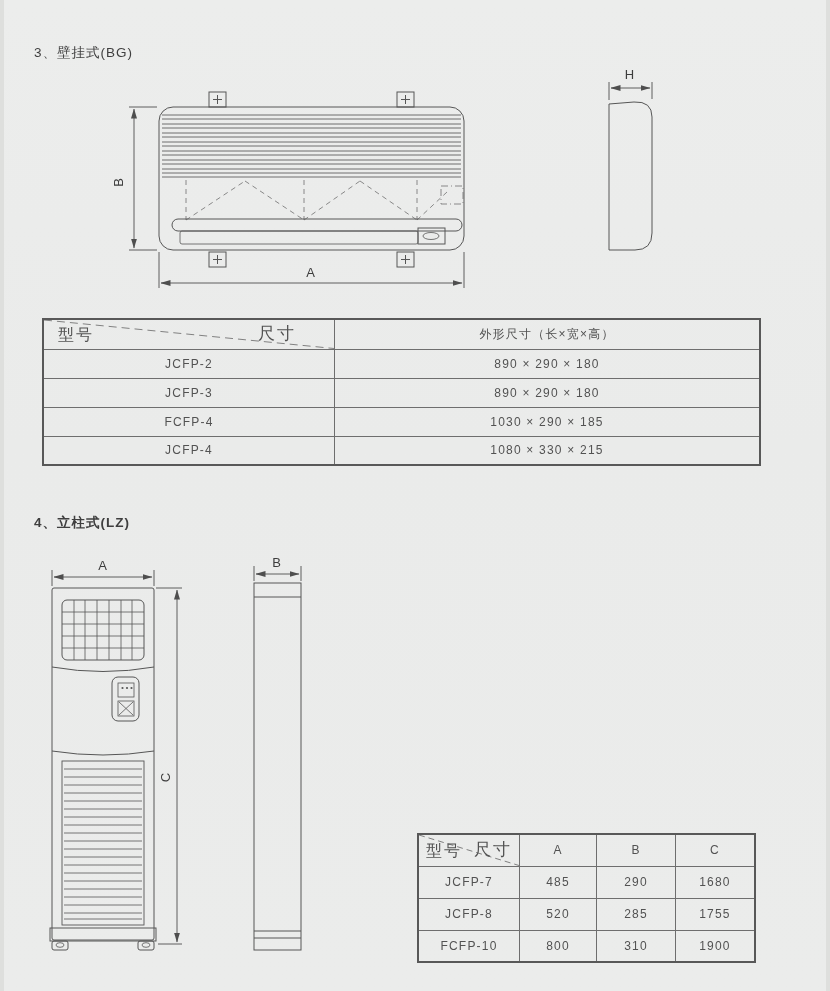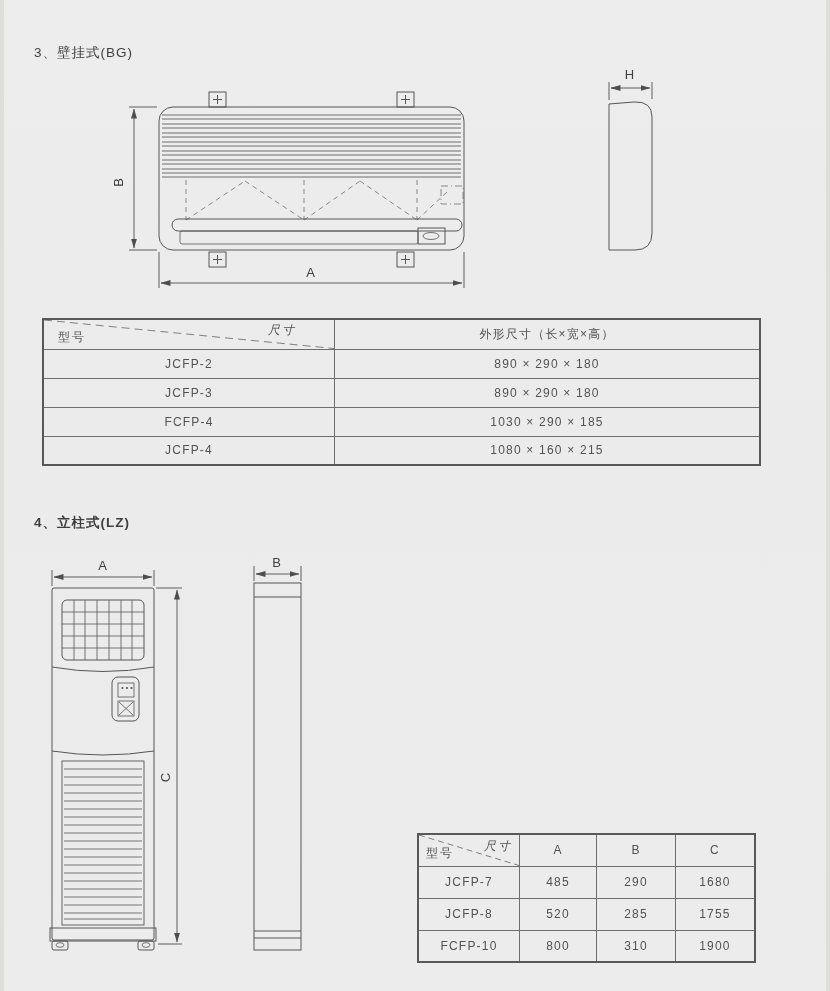--- a/index.html
+++ b/index.html
@@ -46,22 +46,22 @@
 
   .t2{left:413px;top:833px;}
   .t2 tr{height:32px;}
   .t2 .c-m{width:100px;}
   .t2 .c-a{width:76px;}
   .t2 .c-b{width:78px;}
   .t2 .c-c{width:78px;}
 
   td.diag{position:relative;}
   td.diag svg{position:absolute;left:0;top:0;width:100%;height:100%;display:block;}
-  td.diag .lt{position:absolute;left:14px;bottom:3px;font-size:12px;letter-spacing:2px;color:#525252;font-family:Liberation Serif, serif;}
-  td.diag .rt{position:absolute;right:38px;top:2px;font-size:12px;letter-spacing:2px;color:#525252;font-style:italic;}
+  td.diag .lt{position:absolute;left:14px;bottom:3px;font-size:16px;letter-spacing:2px;color:#525252;font-family:Liberation Serif, serif;}
+  td.diag .rt{position:absolute;right:38px;top:2px;font-size:17px;letter-spacing:2px;color:#525252;}
   .t2 td.diag .lt{left:7px;bottom:4px;}
   .t2 td.diag .rt{right:7px;top:3px;}
 </style>
 </head>
 <body>
 
 <div class="page">
 
   <div class="sec-title" style="left:30px;top:44px;">3、壁挂式(BG)</div>
 
@@ -137,21 +137,21 @@
     <tr>
       <td>JCFP-3</td>
       <td>890 × 290 × 180</td>
     </tr>
     <tr>
       <td>FCFP-4</td>
       <td>1030 × 290 × 185</td>
     </tr>
     <tr>
       <td>JCFP-4</td>
-      <td>1080 × 160 × 215</td>
+      <td>1080 × 330 × 215</td>
     </tr>
   </tbody>
     </table>
 
   <div class="sec-title" style="left:30px;top:514px;font-weight:bold;">4、立柱式(LZ)</div>
 
   <svg class="diagram" style="left:30px;top:555px;" width="300" height="410" viewBox="0 0 300 410">
     <defs>
       <marker id="arw2" viewBox="0 0 10 6" markerWidth="10" markerHeight="6" refX="9.5" refY="3" orient="auto" markerUnits="userSpaceOnUse">
         <path d="M0 0L10 3L0 6Z" fill="#4e4e4e"></path>

